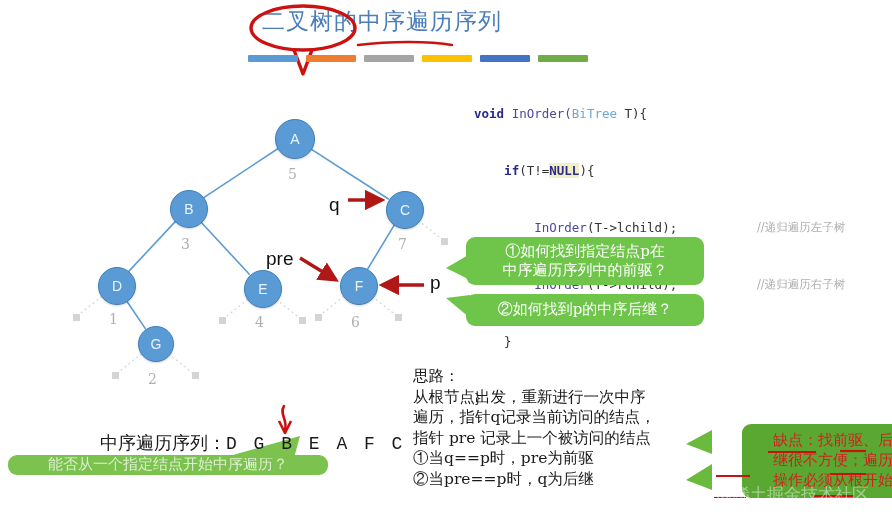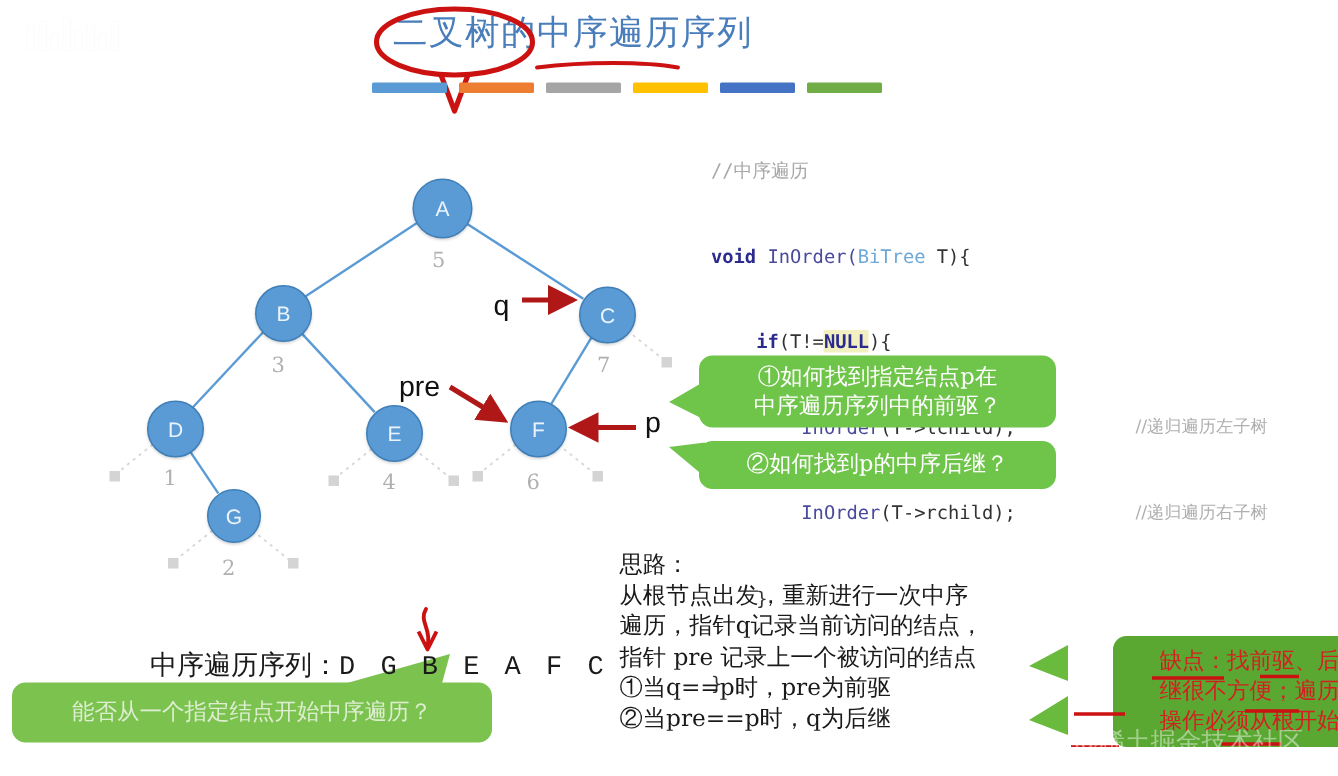--- a/index.html
+++ b/index.html
@@ -44,21 +44,21 @@
   .null-box{background:#d4d4d4;width:7px;height:7px;}
   .ptr-label{font-size:19px;color:#111;font-family:"Liberation Sans",sans-serif;}
 
   
   .callout{background:#6fc44a;border-radius:9px;color:#fff;
       font-family:"DejaVu Serif","Liberation Serif",serif;
       display:flex;align-items:center;justify-content:center;text-align:center;}
   .callout .ctext{line-height:1.28;}
   #callout-q1{left:466px;top:237px;width:238px;height:48px;font-size:15px;}
   #callout-q2{left:466px;top:294px;width:238px;height:32px;font-size:15px;}
-  #callout-start{left:8px;top:455px;width:320px;height:40px;font-size:15px;
+  #callout-start{left:8px;top:455px;width:320px;height:20px;font-size:15px;
       background:#7cc24f;color:#ddeed0;}
   #callout-drawback{left:742px;top:424px;width:182px;height:74px;
       background:#5aa832;font-size:15px;color:#d42020;
       font-family:"DejaVu Serif","Liberation Serif",serif;}
   #callout-drawback .ctext{line-height:1.32;padding:0 4px;}
 
   
   #idea-block{left:413px;top:366px;font-size:15.5px;line-height:20.5px;color:#1a1a1a;
       font-family:"DejaVu Serif","Liberation Serif",serif;white-space:pre;}
 
@@ -98,21 +98,20 @@
 <div id="color-bars" class="abs">
     <i style="background: rgb(91, 155, 213);"></i>
     <i style="background: rgb(237, 125, 49);"></i>
     <i style="background: rgb(165, 165, 165);"></i>
     <i style="background: rgb(255, 192, 0);"></i>
     <i style="background: rgb(68, 114, 196);"></i>
     <i style="background: rgb(112, 173, 71);"></i>
   </div>
 
 <div id="code-block" class="abs">
-  <div class="code-line"><span class="cmt">//中序遍历</span></div>
   <div class="code-line"><span class="kw">void</span><span class="fn"> InOrder(</span><span class="ty">BiTree</span><span class="pl"> T){</span></div>
   <div class="code-line"><span class="pl">    </span><span class="kw">if</span><span class="pl">(T!=</span><span class="nl">NULL</span><span class="pl">){</span></div>
   <div class="code-line"><span class="fn">        InOrder</span><span class="pl">(T-&gt;lchild);</span><span class="side">//递归遍历左子树</span></div>
   <div class="code-line"><span class="fn">        InOrder</span><span class="pl">(T-&gt;rchild);</span><span class="side">//递归遍历右子树</span></div>
   <div class="code-line"><span class="pl">    }</span></div>
   <div class="code-line"><span class="pl">}</span></div>
 </div>
 
 <svg id="tree-canvas" class="abs" viewBox="0 0 892 517">
   <g id="tree-edges" stroke="#5b9bd5" stroke-width="1.6" fill="none">

